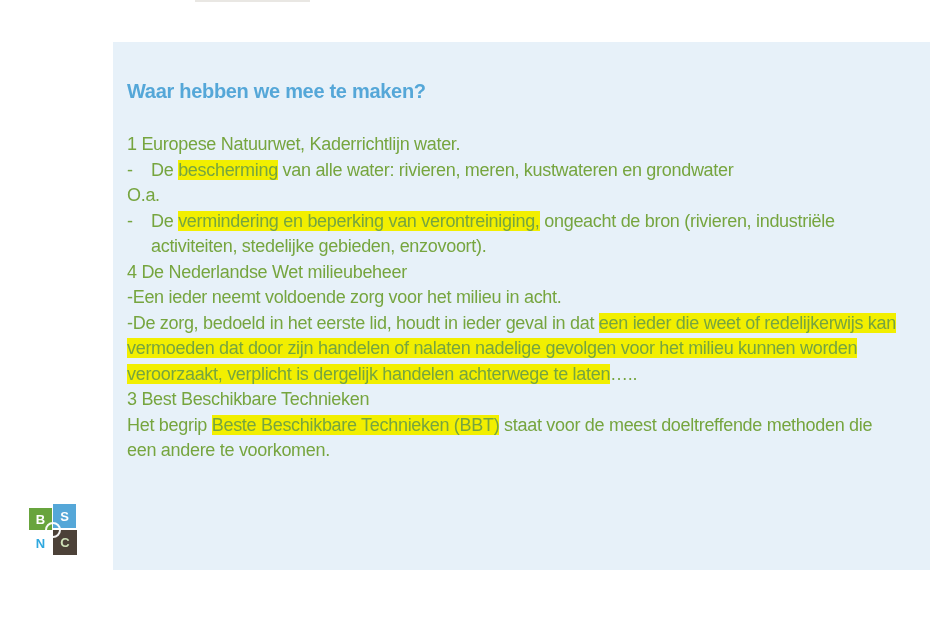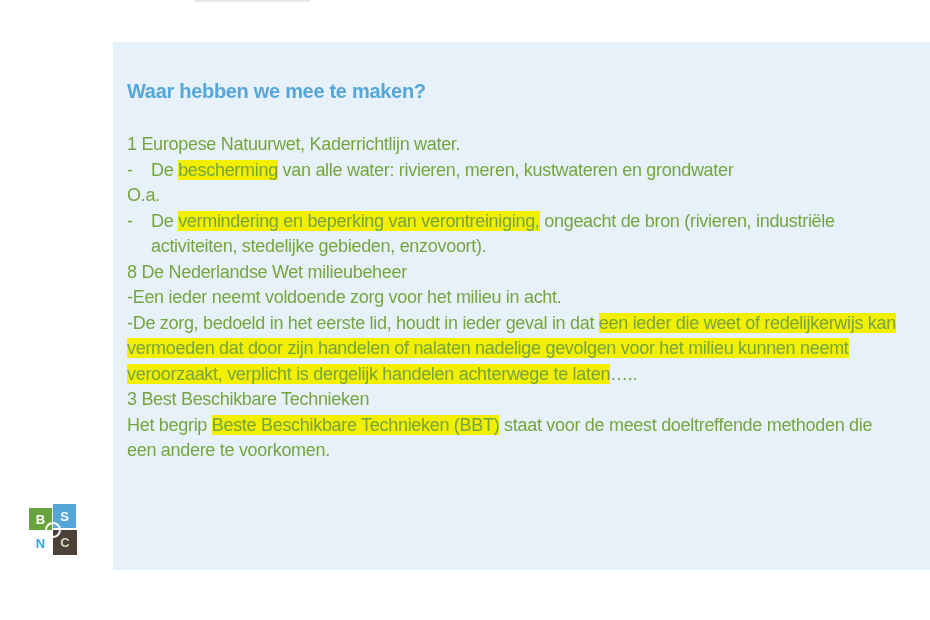--- a/index.html
+++ b/index.html
@@ -64,24 +64,24 @@
 <div class="top-artifact"></div>
 
 <div class="slide">
   <div class="slide-title">Waar hebben we mee te maken?</div>
   <div class="body-text" id="body-text">
       <div class="body-line paragraph"><span>1 Europese Natuurwet, Kaderrichtlijn water.</span></div>
       <div class="body-line bullet"><span class="dash">-</span><span>De </span><span class="hl">bescherming</span><span> van alle water: rivieren, meren, kustwateren en grondwater</span></div>
       <div class="body-line paragraph"><span>O.a.</span></div>
       <div class="body-line bullet"><span class="dash">-</span><span>De </span><span class="hl">vermindering en beperking van verontreiniging,</span><span> ongeacht de bron (rivieren, industriële</span></div>
       <div class="body-line bullet-continuation"><span>activiteiten, stedelijke gebieden, enzovoort).</span></div>
-      <div class="body-line paragraph"><span>8 De Nederlandse Wet milieubeheer</span></div>
+      <div class="body-line paragraph"><span>4 De Nederlandse Wet milieubeheer</span></div>
       <div class="body-line paragraph"><span>-Een ieder neemt voldoende zorg voor het milieu in acht.</span></div>
       <div class="body-line paragraph"><span>-De zorg, bedoeld in het eerste lid, houdt in ieder geval in dat </span><span class="hl">een ieder die weet of redelijkerwijs kan</span></div>
-      <div class="body-line paragraph"><span class="hl">vermoeden dat door zijn handelen of nalaten nadelige gevolgen voor het milieu kunnen neemt</span></div>
+      <div class="body-line paragraph"><span class="hl">vermoeden dat door zijn handelen of nalaten nadelige gevolgen voor het milieu kunnen worden</span></div>
       <div class="body-line paragraph"><span class="hl">veroorzaakt, verplicht is dergelijk handelen achterwege te laten</span><span>…..</span></div>
       <div class="body-line paragraph"><span>3 Best Beschikbare Technieken</span></div>
       <div class="body-line paragraph"><span>Het begrip </span><span class="hl">Beste Beschikbare Technieken (BBT)</span><span> staat voor de meest doeltreffende methoden die</span></div>
       <div class="body-line paragraph"><span>een andere te voorkomen.</span></div>
     </div>
   <div class="page-number">7</div>
 </div>
 
 <div class="logo">
   <div class="sq sq-b">B</div>

